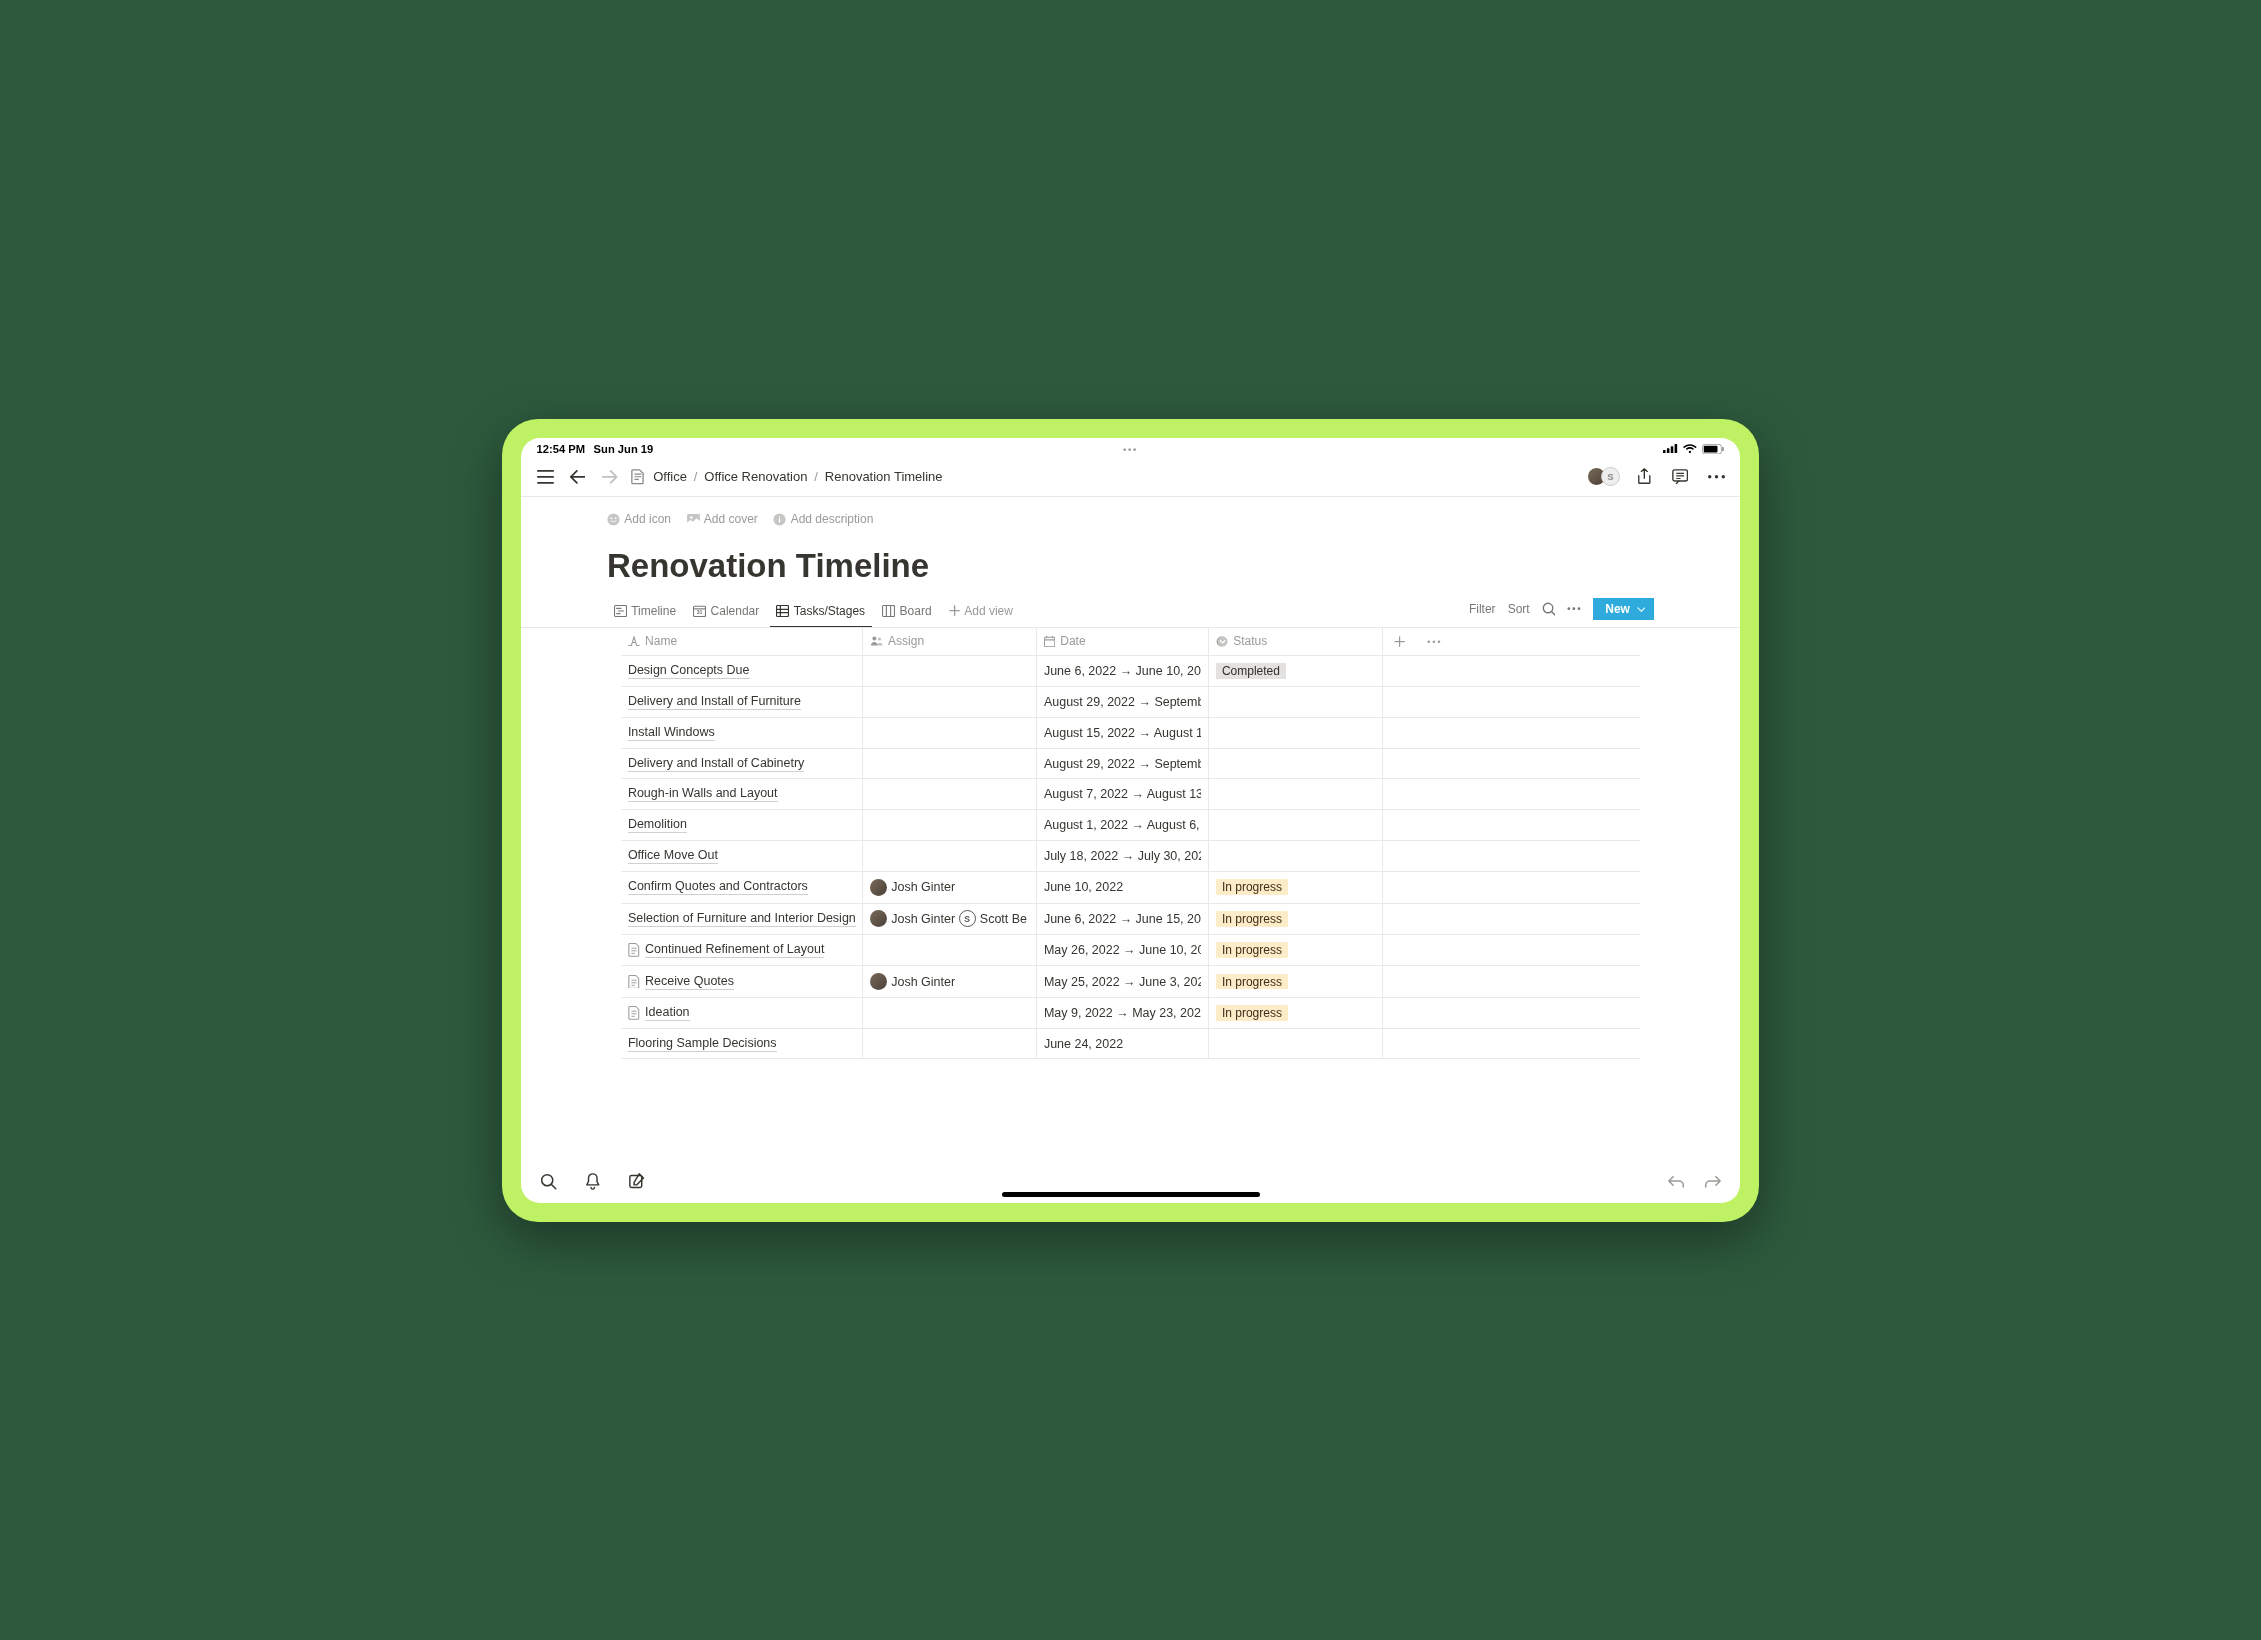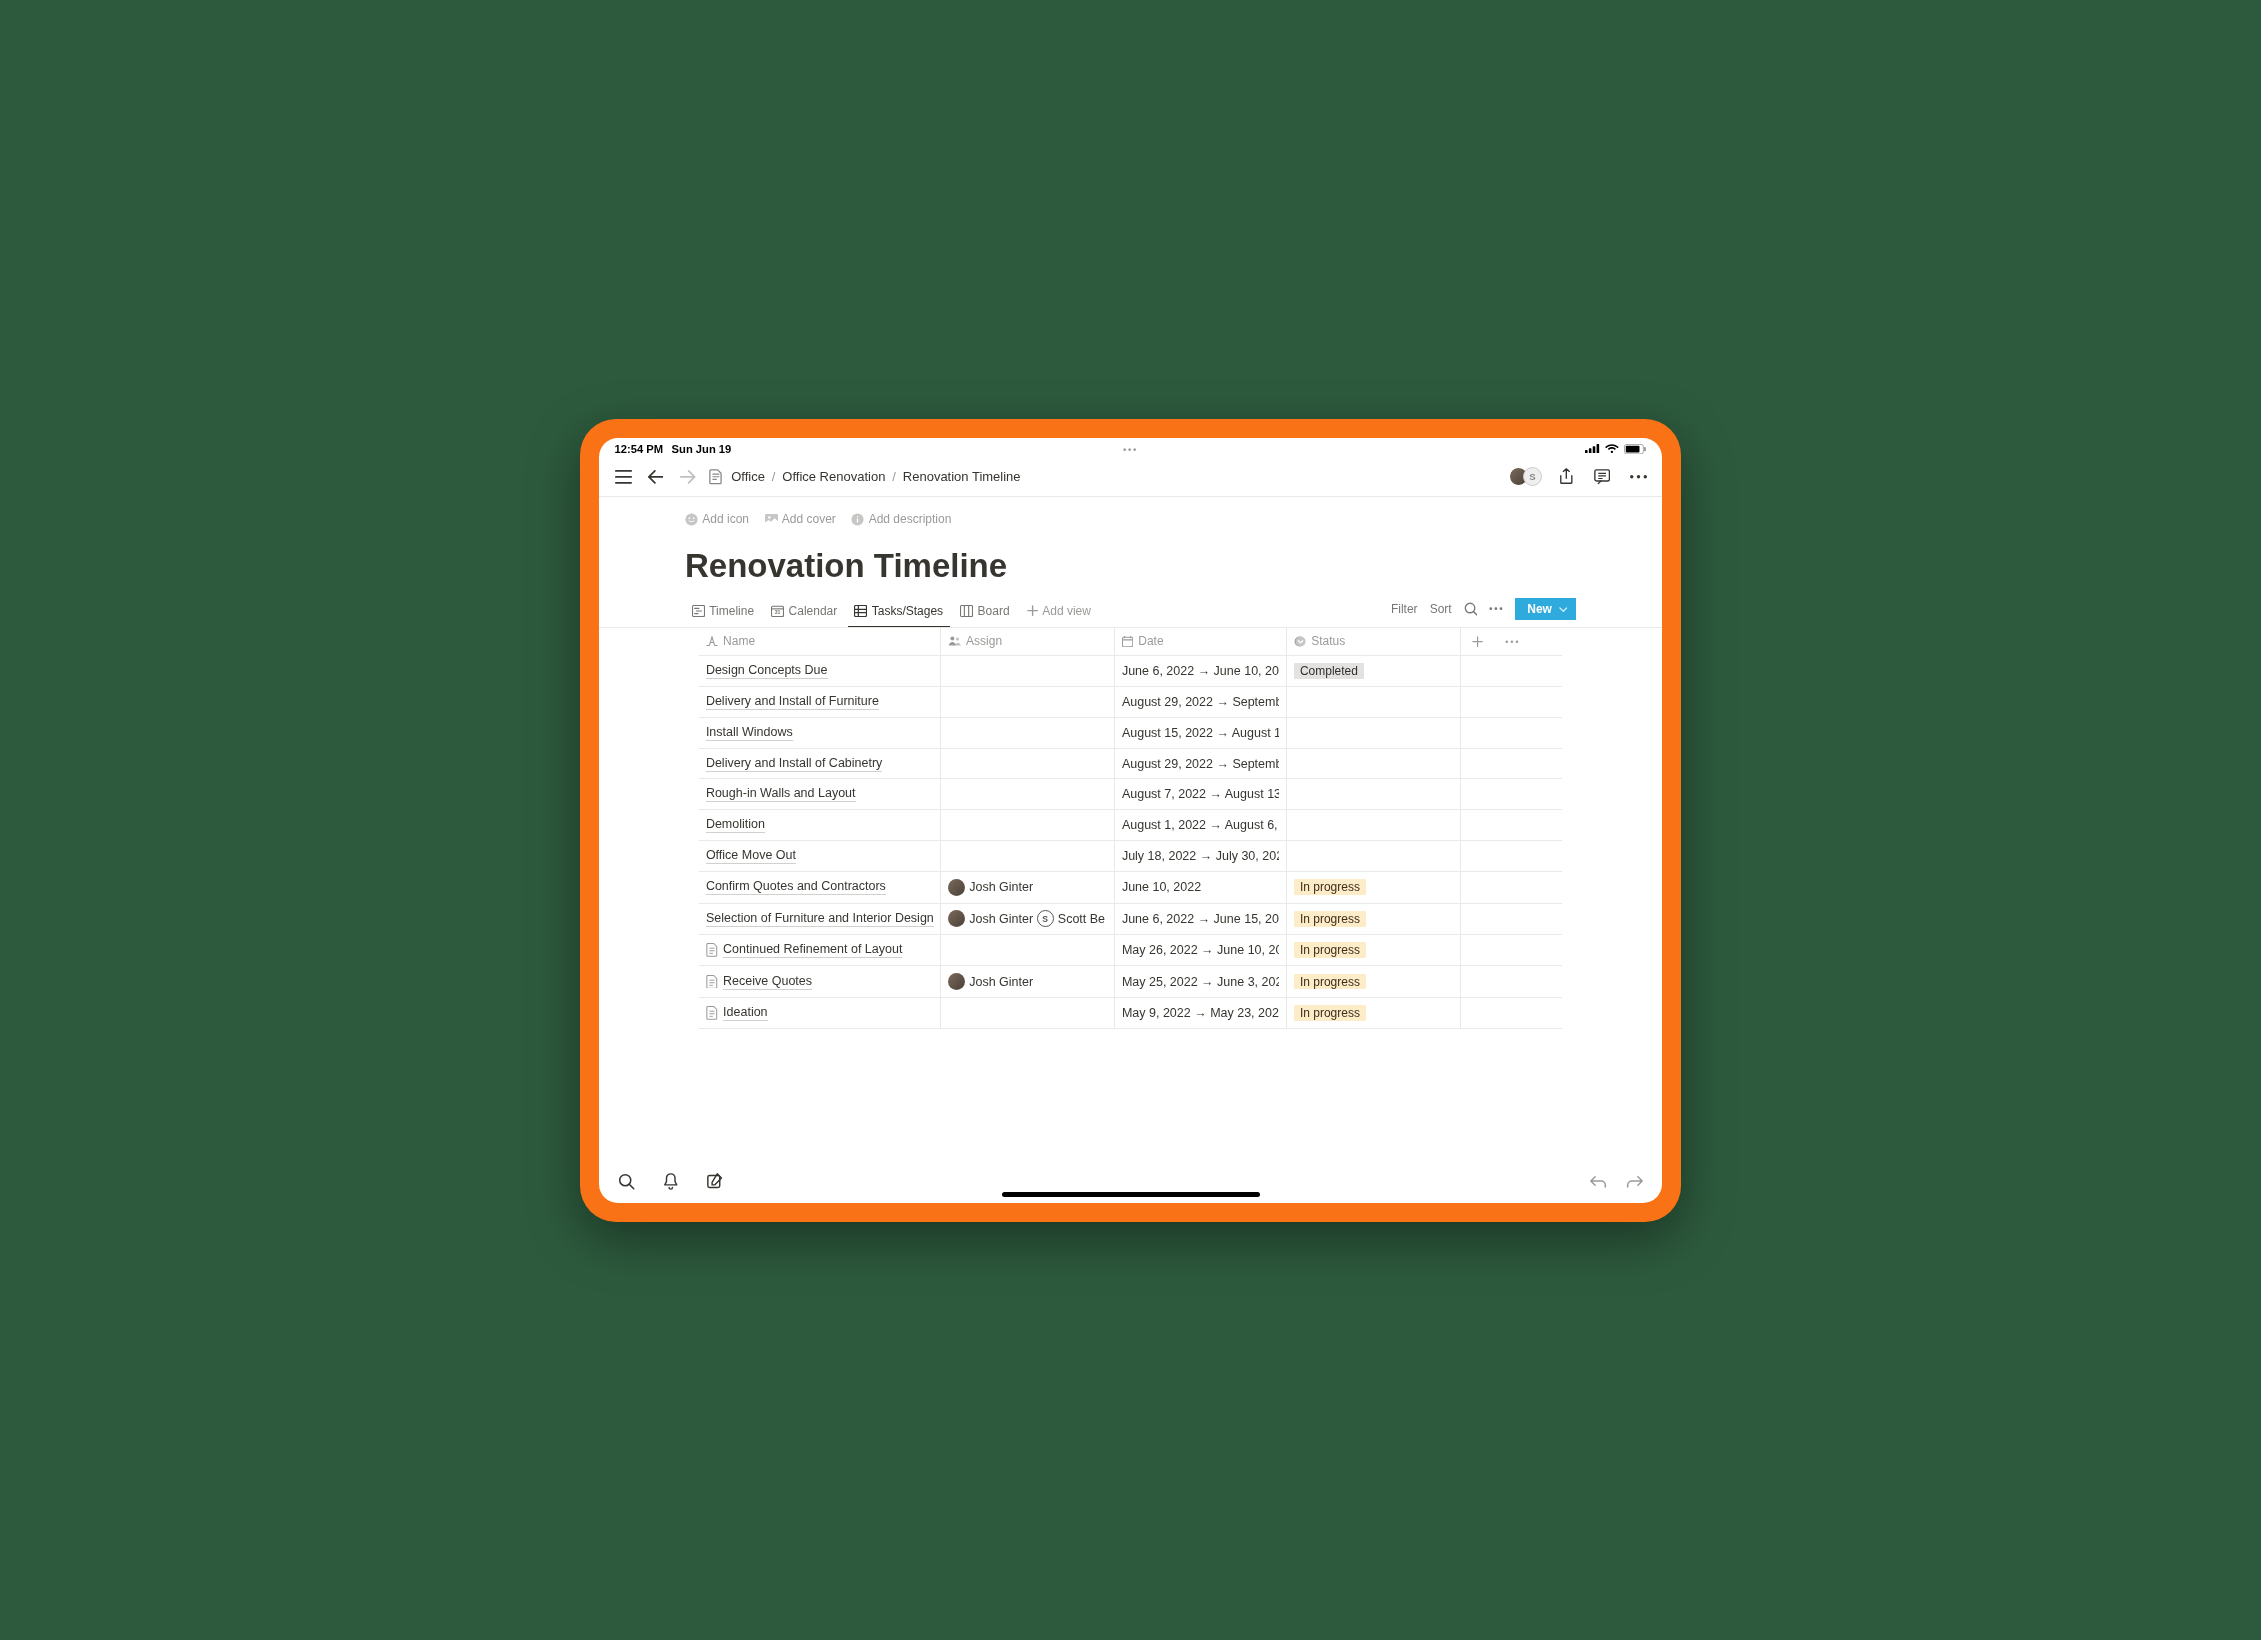--- a/index.html
+++ b/index.html
@@ -6,22 +6,22 @@
 body {
   font-family: -apple-system, BlinkMacSystemFont, "Segoe UI", Helvetica, Arial, sans-serif;
   background: #2d5a3d;
   display: flex;
   justify-content: center;
   align-items: center;
   min-height: 100vh;
   padding: 17px;
 }
 .ipad-frame {
-  width: 1101px;
-  background: #f97316;
+  width: 1257px;
+  background: #bef264;
   border-radius: 36px;
   padding: 19px;
   box-shadow: 0 17px 52px rgba(0,0,0,0.4);
 }
 .screen {
   background: #fff;
   border-radius: 19px;
   overflow: hidden;
   height: 765px;
   display: flex;
@@ -672,20 +672,36 @@
               </div>
               <div class="col col-assign">
                 <div class="assignees"></div>
               </div>
               <div class="col col-date">
                 <span class="date-txt">May 9, 2022 → May 23, 2022</span>
               </div>
               <div class="col col-status">
                 <span class="badge progress">In progress</span>
               </div>
+              <div class="col col-add" style="border-right: none;"></div>
+              <div class="col col-more"></div>
+            </div>
+            <div class="table-row">
+              <div class="col col-name">
+                <div class="cell-name">
+                  <span class="txt">Flooring Sample Decisions</span>
+                </div>
+              </div>
+              <div class="col col-assign">
+                <div class="assignees"></div>
+              </div>
+              <div class="col col-date">
+                <span class="date-txt">June 24, 2022</span>
+              </div>
+              <div class="col col-status"></div>
               <div class="col col-add" style="border-right: none;"></div>
               <div class="col col-more"></div>
             </div>
           </div>
       </div>
     </div>
 
     <div class="bottom-bar">
       <span class="icon-btn">
         <svg width="17" height="17" viewBox="0 0 20 20">

